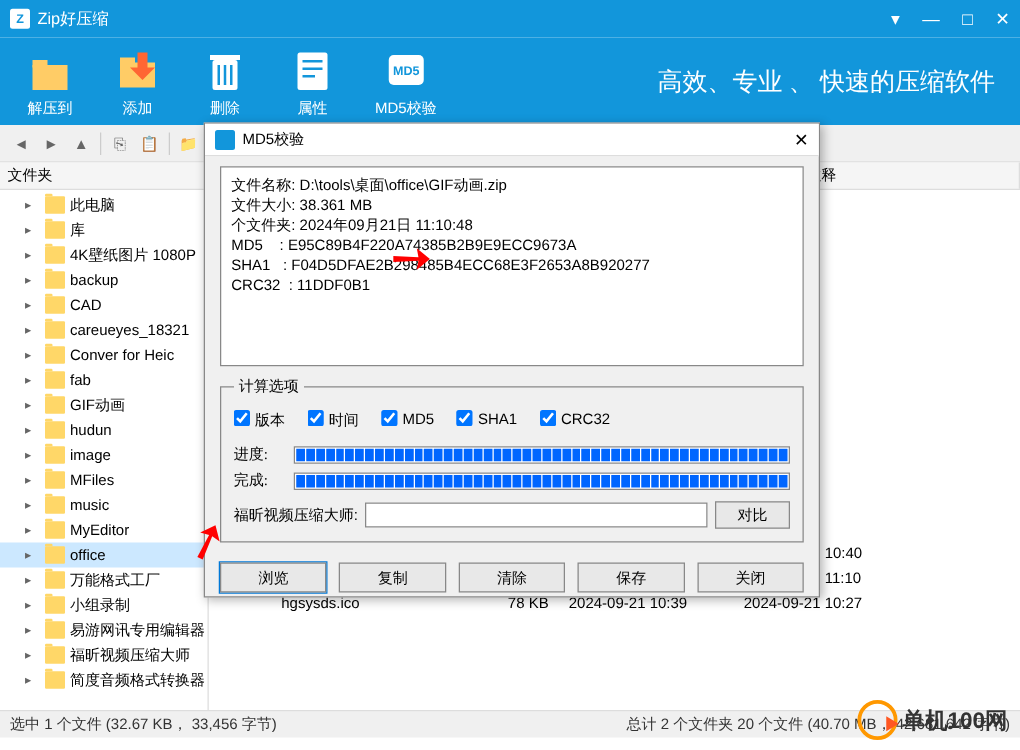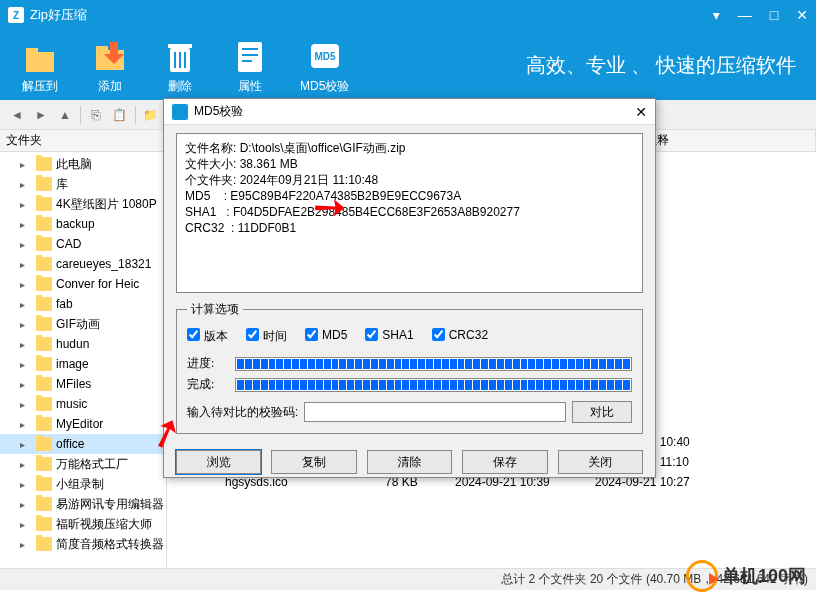--- a/index.html
+++ b/index.html
@@ -323,29 +323,30 @@
         <div class="file-row">
           <span style="width:50px"></span>
           <span style="width:160px">GIF动画.zip</span>
           <span style="width:70px;text-align:right">38 MB</span>
           <span style="width:140px">2024-09-21 11:10</span>
           <span style="width:140px">2024-09-21 11:10</span>
         </div>
         <div class="file-row">
           <span style="width:50px"></span>
           <span style="width:160px">hgsysds.ico</span>
-          <span style="width:70px;text-align:left">78 KB</span>
+          <span style="width:70px;text-align:right">78 KB</span>
           <span style="width:140px">2024-09-21 10:39</span>
           <span style="width:140px">2024-09-21 10:27</span>
         </div>
       </div>
   </div>
 </div>
 
 <div class="statusbar">
+  <span>选中 1 个文件 (32.67 KB， 33,456 字节)</span>
   <span class="status-right">总计 2 个文件夹 20 个文件 (40.70 MB， 42,681,642 字节)</span>
 </div>
 
 <div class="dialog">
   <div class="dlg-title">
     <div class="dlg-title-icon"></div>
     <span>MD5校验</span>
     <span class="dlg-close">✕</span>
   </div>
   <div class="dlg-body">
@@ -486,21 +487,21 @@
             <div class="progress-seg"></div>
             <div class="progress-seg"></div>
             <div class="progress-seg"></div>
             <div class="progress-seg"></div>
             <div class="progress-seg"></div>
             <div class="progress-seg"></div>
             <div class="progress-seg"></div>
           </div>
       </div>
       <div class="compare-row">
-        <span>输入待对比的校验码:</span>
+        <span>福昕视频压缩大师:</span>
         <input type="text" style="">
         <button>对比</button>
       </div>
     </fieldset>
   </div>
   <div class="dlg-buttons">
     <button>浏览</button>
     <button>复制</button>
     <button>清除</button>
     <button>保存</button>

